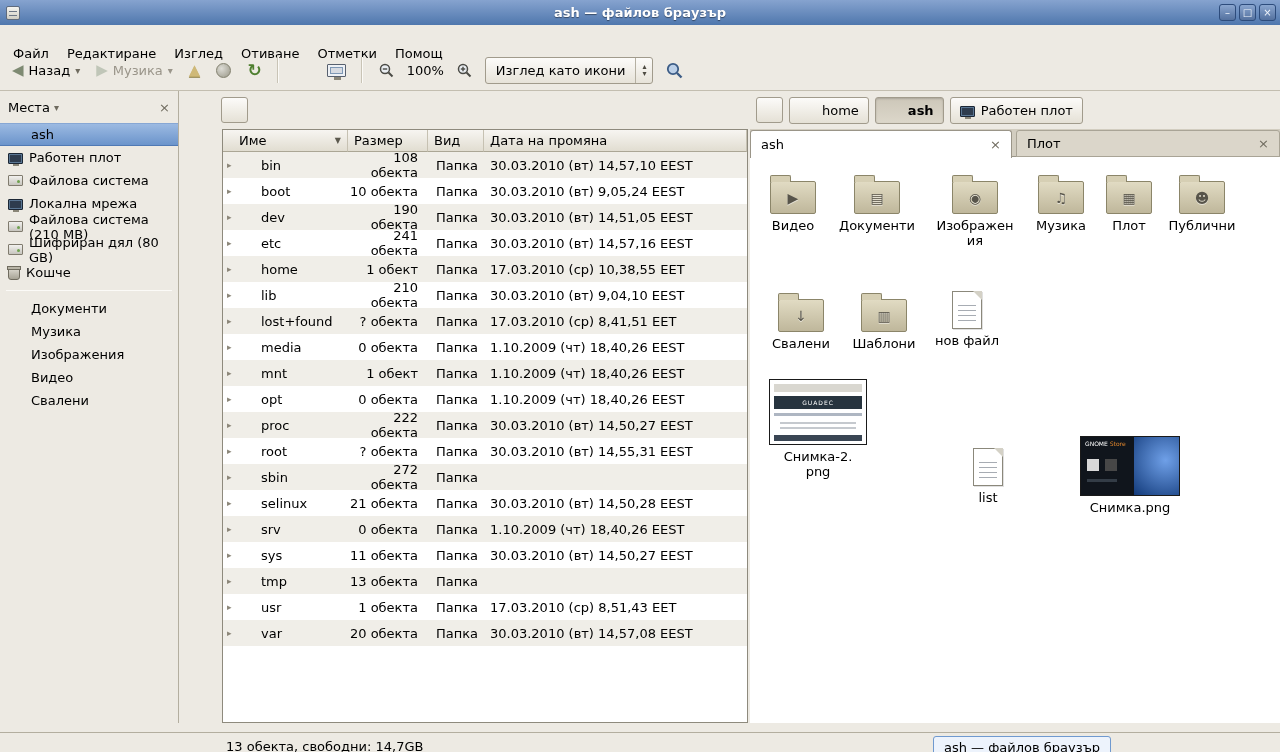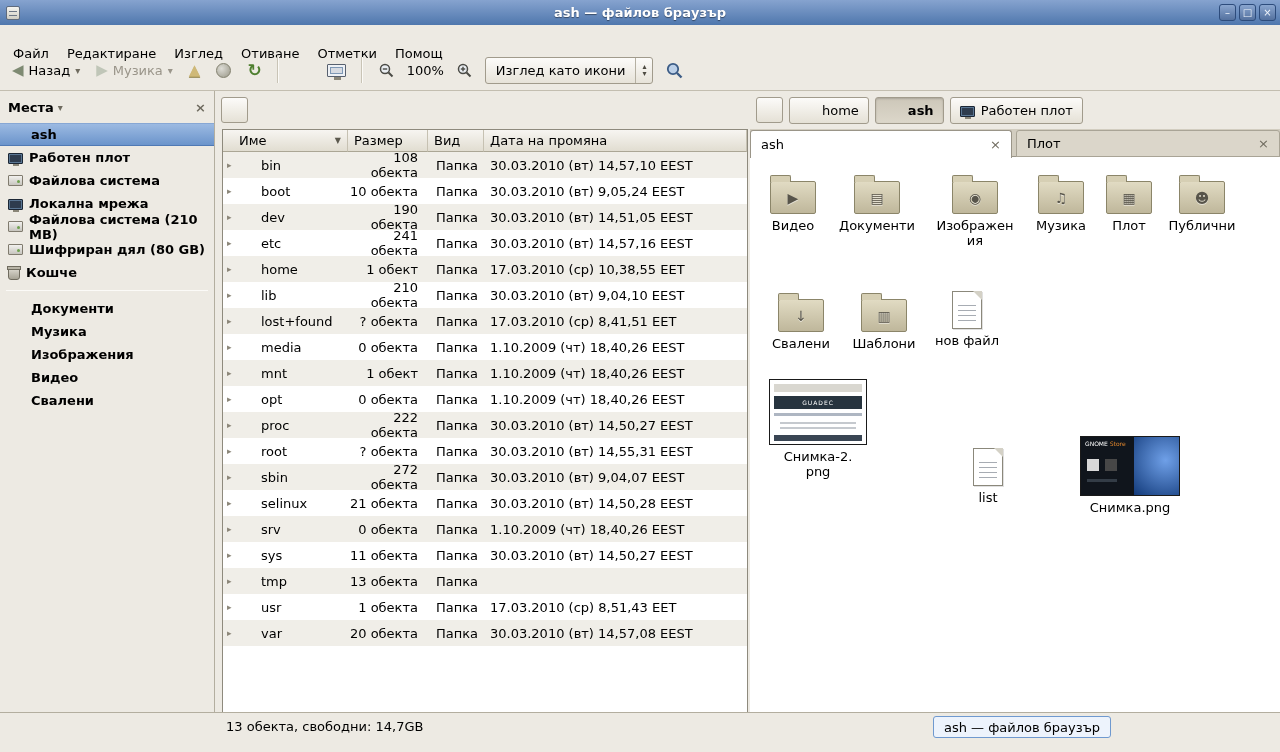--- a/index.html
+++ b/index.html
@@ -71,22 +71,22 @@
   .comp { width:19px; height:13px; background:#d7dbe2; border:1px solid #57606e; border-radius:1px;
     position:relative; box-shadow:inset 0 0 0 2px #eef1f5, inset 0 0 0 3px #7e98b5; }
   .comp::after { content:""; position:absolute; left:6px; bottom:-4px; width:7px; height:3px; background:#8a8678; }
   .page { width:30px; height:38px; background:#fff; border:1px solid #8b887b; position:relative;
     margin:0 auto; box-shadow:1px 1px 0 rgba(0,0,0,.12); }
   .page::before { content:""; position:absolute; top:-1px; right:-1px; width:0; height:0;
     border-style:solid; border-width:0 9px 9px 0; border-color:transparent #d4d1c6 transparent transparent; }
   .page::after { content:""; position:absolute; left:5px; right:5px; top:13px; height:20px;
     background:repeating-linear-gradient(#a7acb3 0 1px, transparent 1px 5px); }
   
-  .sidebar { position:absolute; top:91px; left:0; width:215px; bottom:29px;
-    background:#edeae3; border-right:1px solid #b3ae9f;font-weight:bold; }
+  .sidebar { position:absolute; top:91px; left:0; width:179px; bottom:29px;
+    background:#edeae3; border-right:1px solid #b3ae9f; }
   .sb-header { height:32px; display:flex; align-items:center; padding:0 8px; gap:4px; }
   .sb-close { margin-left:auto; color:#6f6b5f; font-size:13px; }
   .srow { height:23px; display:flex; align-items:center; gap:6px; padding-left:8px; }
   .srow.sel { background:linear-gradient(#9cbae2,#6b94cb); border-top:1px solid #87a7d4;
     border-bottom:1px solid #4f79b4; }
   .sb-sep { height:1px; background:#cfcaba; border-bottom:1px solid #fbfaf7; margin:6px 6px; }
   
   .midpanel { position:absolute; top:91px; left:215px; width:535px; bottom:29px; background:#edeae3; }
   .pane-topbar { height:38px; display:flex; align-items:center; padding-left:6px; }
   .minibtn { width:27px; height:26px; border:1px solid #a19b8c; border-radius:3px;
@@ -145,21 +145,21 @@
   .t3 .s2 { position:absolute; left:24px; top:22px; width:12px; height:12px; background:#474747; }
   .t3 .s3 { position:absolute; left:6px; top:42px; width:30px; height:3px; background:#333c46; }
   .t1 { width:97px; height:61px; background:#ece9e2; }
   .t1 .tb { position:absolute; top:0; left:0; right:0; height:5px; background:#5b7db1; }
   .t1 .mb { position:absolute; top:5px; left:0; right:0; height:7px; background:#e2ded3; border-bottom:1px solid #c2bdae; }
   .t1 .sb { position:absolute; top:13px; left:0; bottom:0; width:26px; background:#f0eee8; border-right:1px solid #cfcabb; }
   .t1 .rw { position:absolute; top:20px; left:30px; right:4px; height:3px; background:#d7d4ca;
     box-shadow:0 6px 0 #d7d4ca, 0 12px 0 #d7d4ca, 0 18px 0 #d7d4ca; }
   .t1 .sel { position:absolute; top:26px; left:30px; right:4px; height:4px; background:#86abd9; }
   
-  .statusbar { position:absolute; left:0; right:0; bottom:0; height:40px; background:#edeae3;
+  .statusbar { position:absolute; left:0; right:0; bottom:0; height:20px; background:#edeae3;
     border-top:1px solid #b3ae9f; }
   .status-text { position:absolute; left:226px; top:6px; }
   .winlist-btn { position:absolute; left:933px; top:3px; height:22px; display:flex; align-items:center;
     padding:0 10px; background:#edf3fc; border:1px solid #6f99cf; border-radius:3px; }
   svg { display:block; }
 </style>
 </head>
 <body>
 
 <div class="titlebar">
@@ -448,21 +448,20 @@
         <div class="c-date">30.03.2010 (вт) 14,55,31 EEST</div>
       </div>
       <div class="trow">
         <div class="c-name">
             <span class="exp">▸</span>
             <span class="fold14"></span>
             <span>sbin</span>
           </div>
         <div class="c-size">272 обекта</div>
         <div class="c-type">Папка</div>
-        <div class="c-date">30.03.2010 (вт) 9,04,07 EEST</div>
       </div>
       <div class="trow">
         <div class="c-name">
             <span class="exp">▸</span>
             <span class="fold14"></span>
             <span>selinux</span>
           </div>
         <div class="c-size">21 обекта</div>
         <div class="c-type">Папка</div>
         <div class="c-date">30.03.2010 (вт) 14,50,28 EEST</div>

